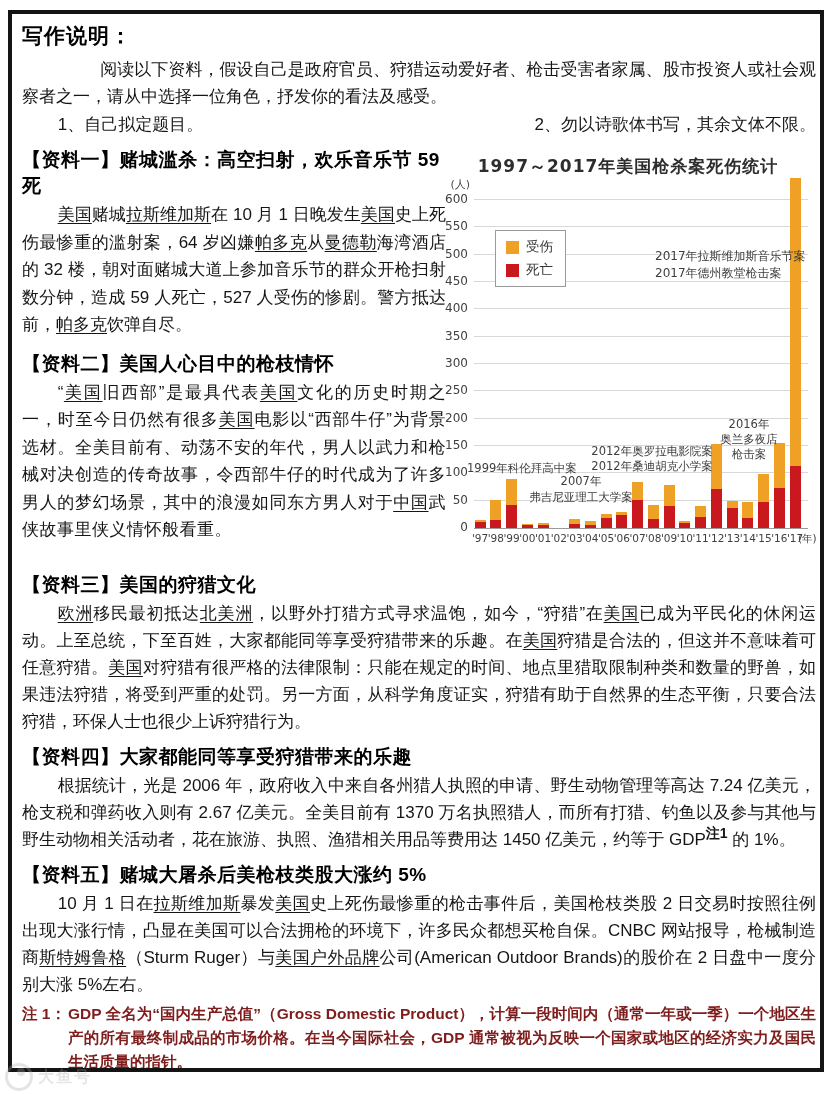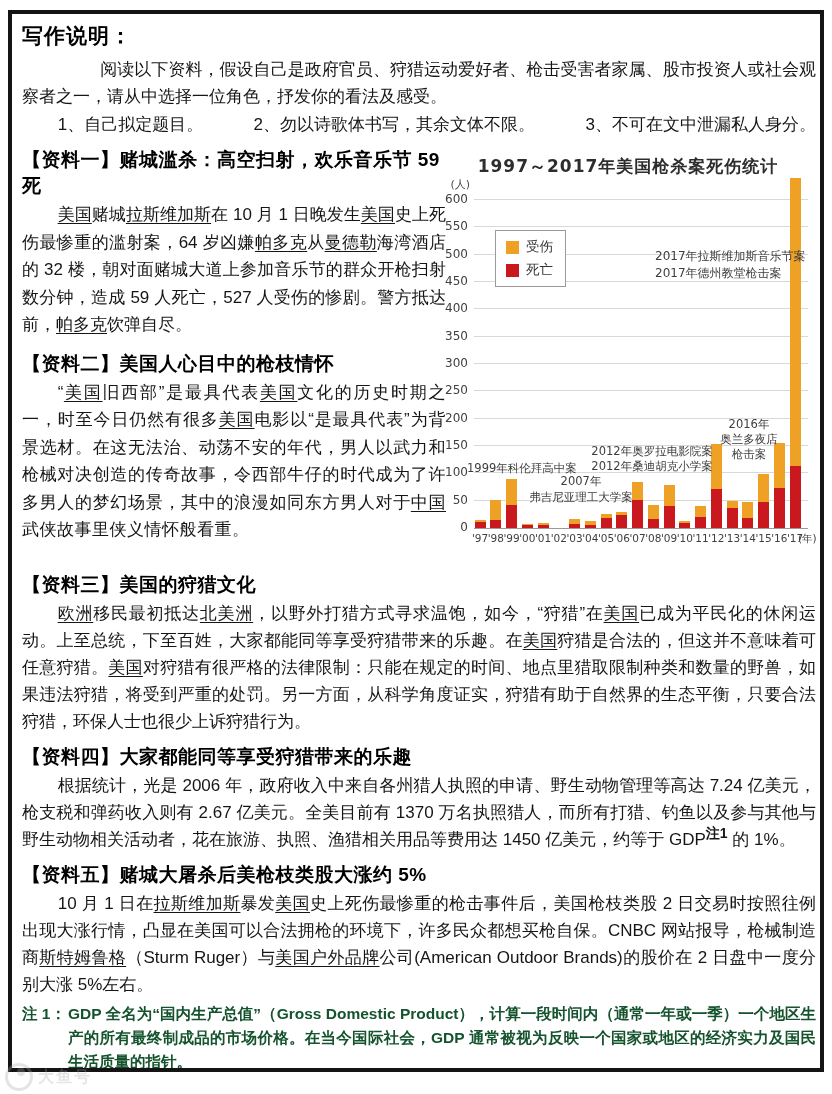--- a/index.html
+++ b/index.html
@@ -33,49 +33,48 @@
   .legend-item{display:flex;align-items:center;gap:7px;font-size:13.5px;color:#333;}
   .swatch{width:13px;height:13px;display:inline-block;}
   .ann{position:absolute;font-size:11.5px;line-height:15px;color:#3d3d3d;white-space:pre-line;}
   .ann0{left:27px;top:314px;}
   .ann1{left:85px;top:326px;width:112px;text-align:center;line-height:16px;}
   .ann2{left:150px;top:297px;width:124px;text-align:center;}
   .ann3{left:267px;top:270px;width:84px;text-align:center;}
   .ann4{left:215px;top:101px;font-size:12px;line-height:16.5px;}
   .source{position:absolute;left:8px;top:400px;font-size:11px;color:#555;letter-spacing:.3px;}
   
-  .footnote{display:flex;font-size:15.5px;line-height:24px;font-weight:bold;margin-top:4px;color:#14532d;}
+  .footnote{display:flex;font-size:15.5px;line-height:24px;font-weight:bold;margin-top:4px;color:#7f1d1d;}
   .fn-label{white-space:nowrap;margin-right:2px;}
   .fn-text{flex:1;text-align:justify;}
   
   .watermark{position:absolute;left:5px;bottom:3px;display:flex;align-items:center;gap:5px;opacity:.3;z-index:5;}
   .wm-logo{width:22px;height:22px;border:3px solid #a8a8a8;border-radius:50%;position:relative;display:inline-block;}
   .wm-logo::after{content:"";position:absolute;width:8px;height:8px;background:#a8a8a8;border-radius:50%;top:2px;left:9px;}
   .wm-text{font-size:16px;font-weight:bold;color:#a8a8a8;letter-spacing:2px;}
 </style>
 </head>
 <body>
 
 <div class="page">
   <div class="border-box">
 
     <h1 class="doc-title">写作说明：</h1>
     <p class="body indent-big">阅读以下资料，假设自己是政府官员、狩猎运动爱好者、枪击受害者家属、股市投资人或社会观察者之一，请从中选择一位角色，抒发你的看法及感受。</p>
     <div class="rules">
       <span>1、自己拟定题目。</span>
       <span>2、勿以诗歌体书写，其余文体不限。</span>
-      <span>3、不可在文中泄漏私人身分。</span>
     </div>
 
     <div class="region">
       <div class="left-col">
         <h2 class="sec">【资料一】赌城滥杀：高空扫射，欢乐音乐节 59 死</h2>
         <p class="body indent"><span class="u">美国</span><span>赌城</span><span class="u">拉斯维加斯</span><span>在 10 月 1 日晚发生</span><span class="u">美国</span><span>史上死伤最惨重的滥射案，64 岁凶嫌</span><span class="u">帕多克</span><span>从</span><span class="u">曼德勒</span><span>海湾酒店的 32 楼，朝对面赌城大道上参加音乐节的群众开枪扫射数分钟，造成 59 人死亡，527 人受伤的惨剧。警方抵达前，</span><span class="u">帕多克</span><span>饮弹自尽。</span></p>
         <h2 class="sec" style="margin-top:12px;">【资料二】美国人心目中的枪枝情怀</h2>
-        <p class="body indent" style="letter-spacing:.5px;"><span>“</span><span class="u">美国</span><span>旧西部”是最具代表</span><span class="u">美国</span><span>文化的历史时期之一，时至今日仍然有很多</span><span class="u">美国</span><span>电影以“是最具代表”为背景选材。在这无法治、动荡不安的年代，男人以武力和枪械对决创造的传奇故事，令西部牛仔的时代成为了许多男人的梦幻场景，其中的浪漫如同东方男人对于</span><span class="u">中国</span><span>武侠故事里侠义情怀般看重。</span></p>
+        <p class="body indent" style="letter-spacing:.5px;"><span>“</span><span class="u">美国</span><span>旧西部”是最具代表</span><span class="u">美国</span><span>文化的历史时期之一，时至今日仍然有很多</span><span class="u">美国</span><span>电影以“西部牛仔”为背景选材。全美目前有、动荡不安的年代，男人以武力和枪械对决创造的传奇故事，令西部牛仔的时代成为了许多男人的梦幻场景，其中的浪漫如同东方男人对于</span><span class="u">中国</span><span>武侠故事里侠义情怀般看重。</span></p>
       </div>
 
       <div class="chart" id="chart">
         <div class="chart-title">1997～2017年美国枪杀案死伤统计</div>
         <div class="y-unit">(人)</div>
         <div class="plot" id="plot">
             <div class="grid" style="bottom: 27.3333px;"></div>
             <div class="grid" style="bottom: 54.6667px;"></div>
             <div class="grid" style="bottom: 82px;"></div>
             <div class="grid" style="bottom: 109.333px;"></div>

